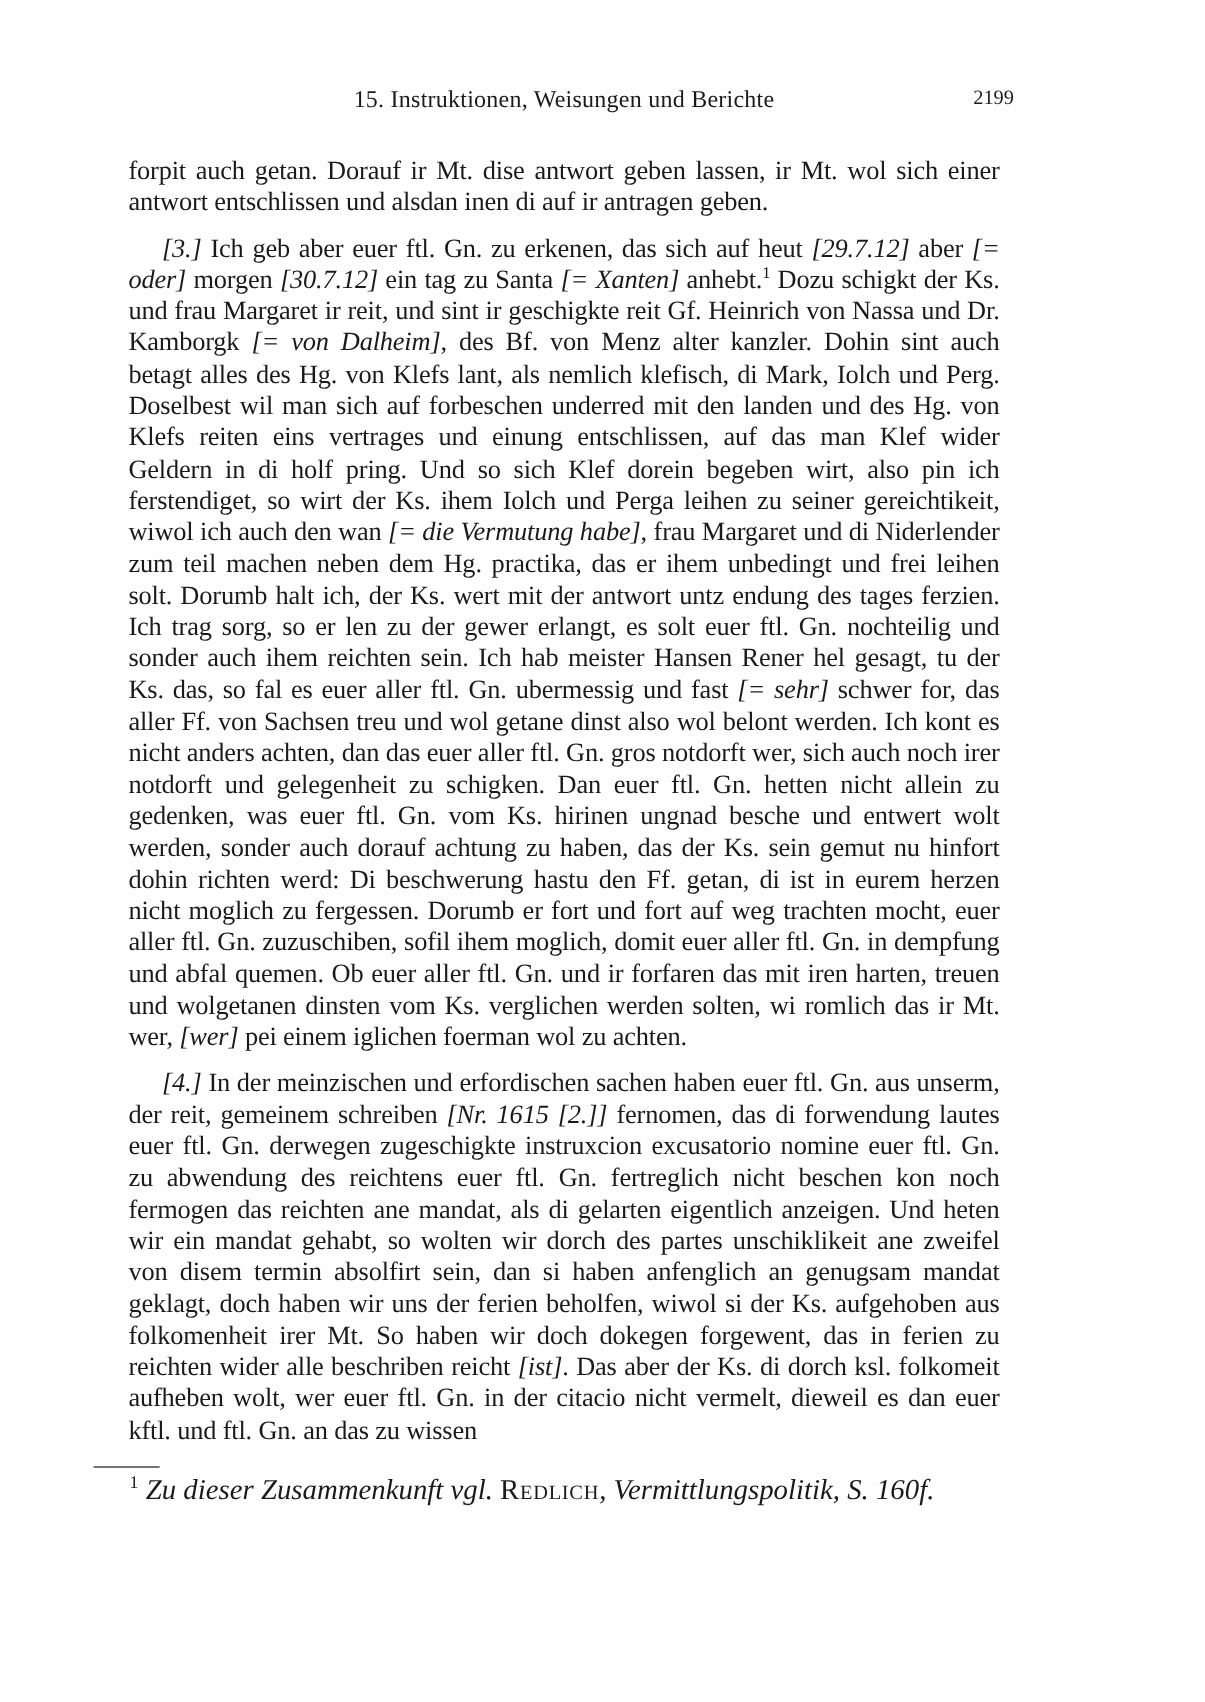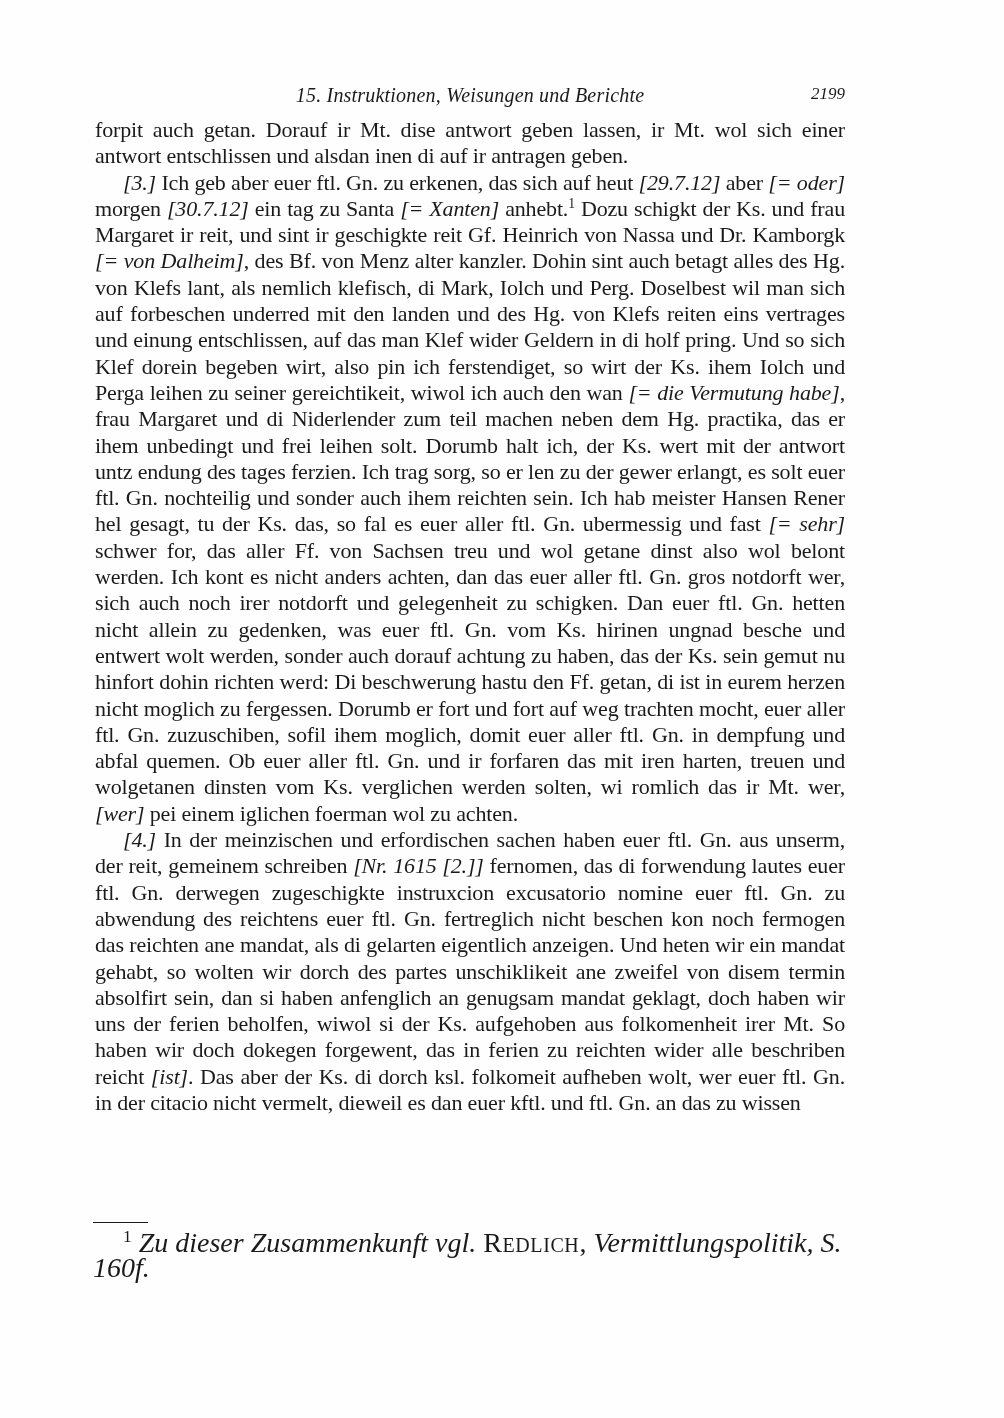--- a/index.html
+++ b/index.html
@@ -8,26 +8,25 @@
     position: relative;
     width: 1004px;
     height: 1418px;
     background: #fefefe;
     color: #1a1a1a;
     font-family: "Liberation Serif", "DejaVu Serif", serif;
     overflow: hidden;
   }
   .page-header {
     position: absolute;
-    top: 84px;
+    top: 72px;
     left: 95px;
     width: 750px;
     height: 28px;
     font-size: 20px;
-    font-style: italic;
   }
   .running-head {
     display: block;
     text-align: center;
     letter-spacing: 0.2px;
   }
   .page-number {
     position: absolute;
     right: 0;
     top: 0;
@@ -36,38 +35,38 @@
   .body-text {
     position: absolute;
     top: 117px;
     left: 95px;
     width: 750px;
     font-size: 22px;
     line-height: 26.3px;
     text-align: justify;
     letter-spacing: -0.15px;
   }
-  .body-text p { margin: 0; }
+  .body-text p { margin: 12px; }
   .body-text p.indent { text-indent: 28px; }
   .it { font-style: italic; }
   .sup {
     vertical-align: super;
     font-size: 0.62em;
     line-height: 0;
   }
   .sc {
     font-variant: small-caps;
     letter-spacing: 0.6px;
   }
   .footnote {
     position: absolute;
-    left: 93px;
+    left: 78px;
     top: 1222px;
     width: 750px;
-    font-size: 28px;
+    font-size: 24px;
     line-height: 25px;
   }
   .fn-rule {
     width: 55px;
     border-top: 1.6px solid #1a1a1a;
     margin-bottom: 7px;
   }
   .fn-text { text-indent: 30px; }
 </style>
 </head>

